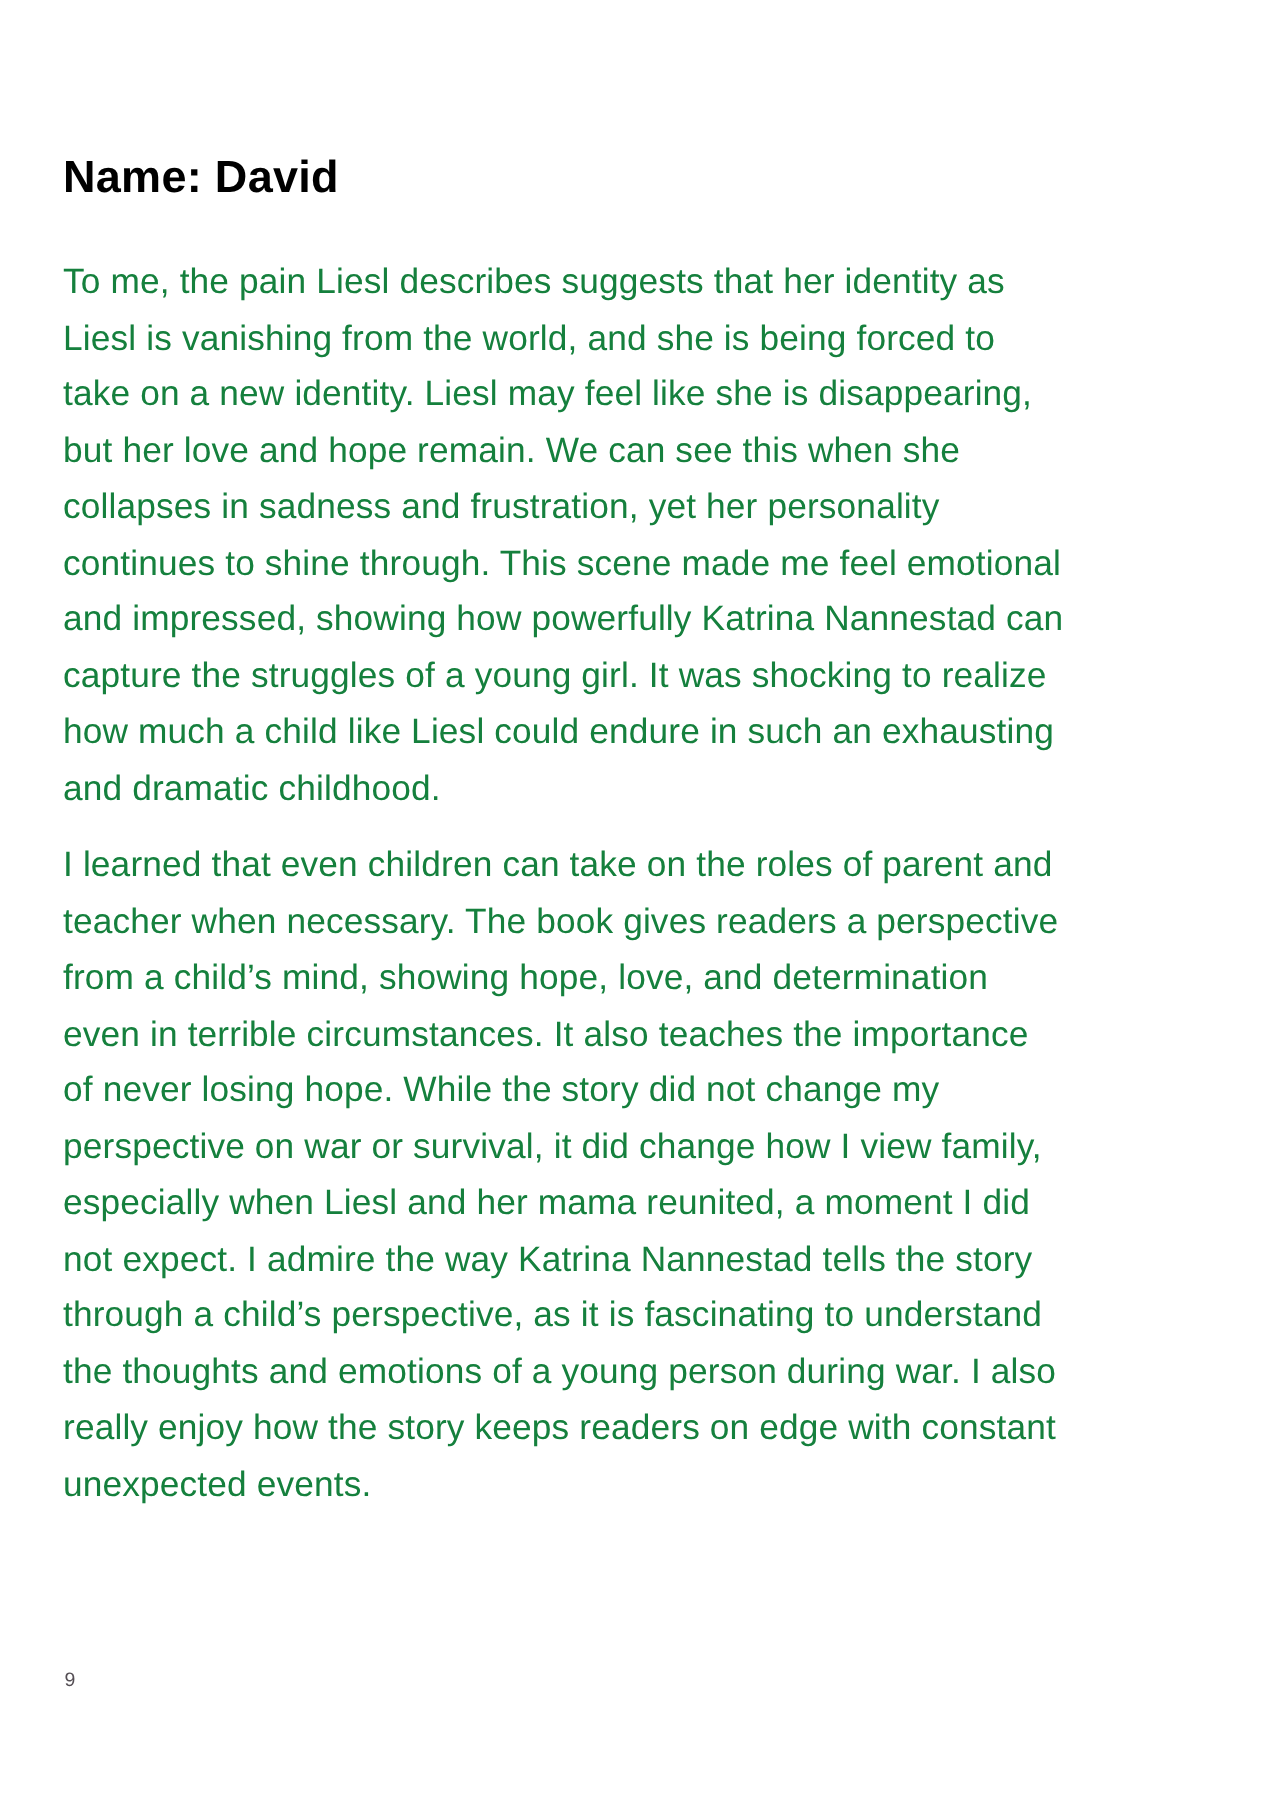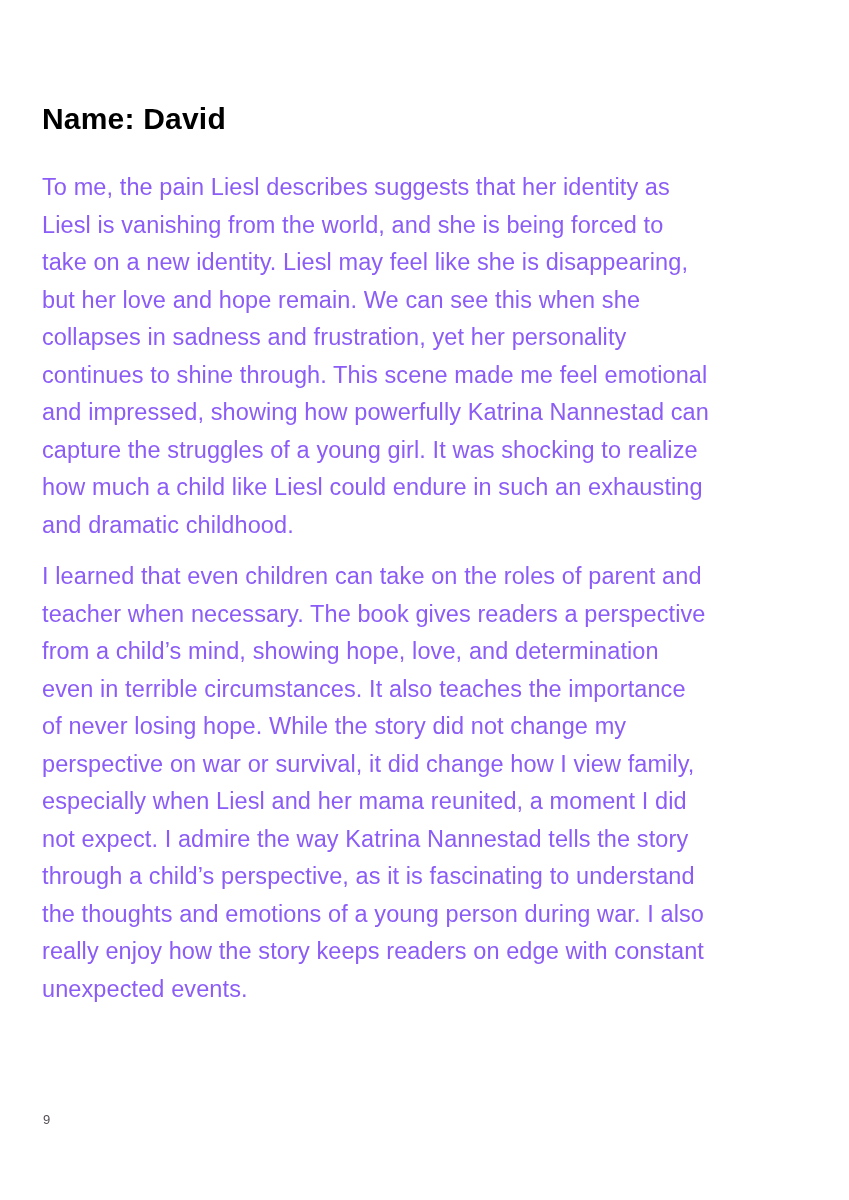--- a/index.html
+++ b/index.html
@@ -28,21 +28,21 @@
     font-weight: 700;
     margin: 0 0 30px 0;
     color: #000000;
     letter-spacing: 0.2px;
   }
   .body-par {
     font-size: 23.5px;
     line-height: 37.5px;
     font-weight: 400;
     margin: 0 0 14px 0;
-    color: #8b5cf6;
+    color: #15803d;
     white-space: pre;
     letter-spacing: 0.1px;
   }
   .page-number {
     position: absolute;
     left: 43px;
     top: 1112px;
     font-size: 13px;
     line-height: 16px;
     color: #544e54;

